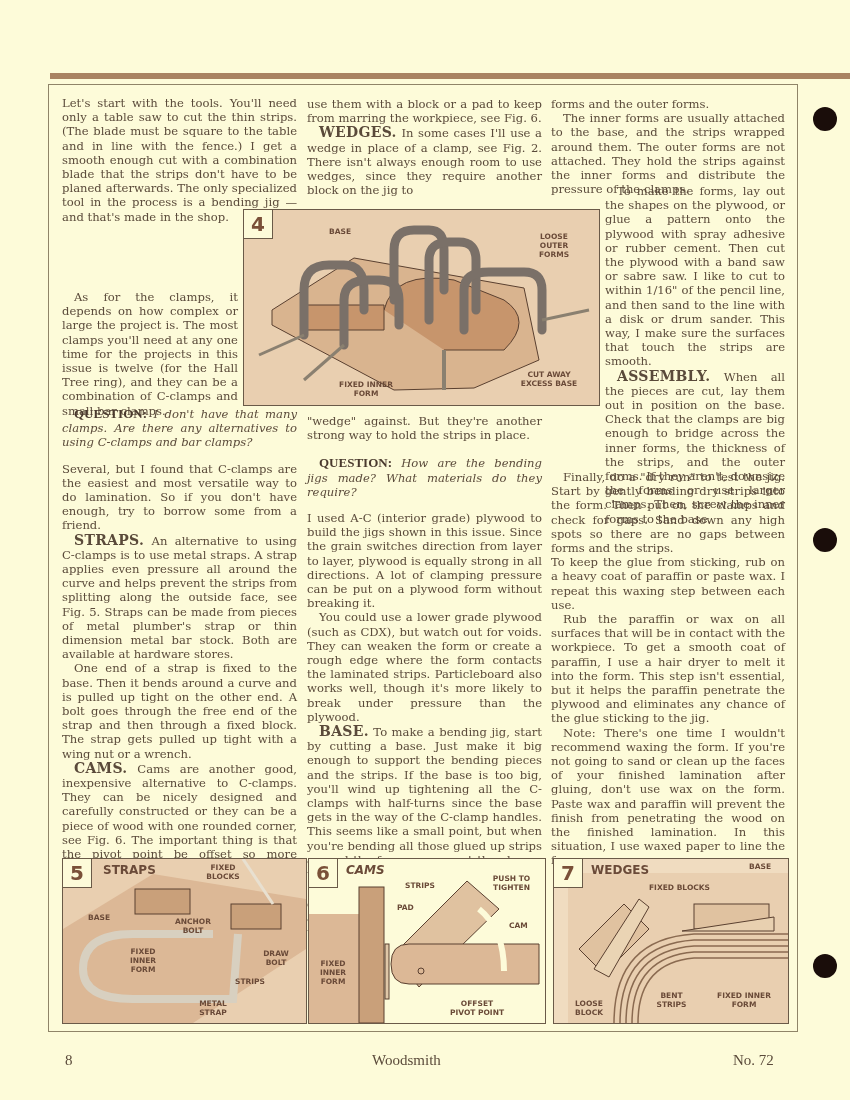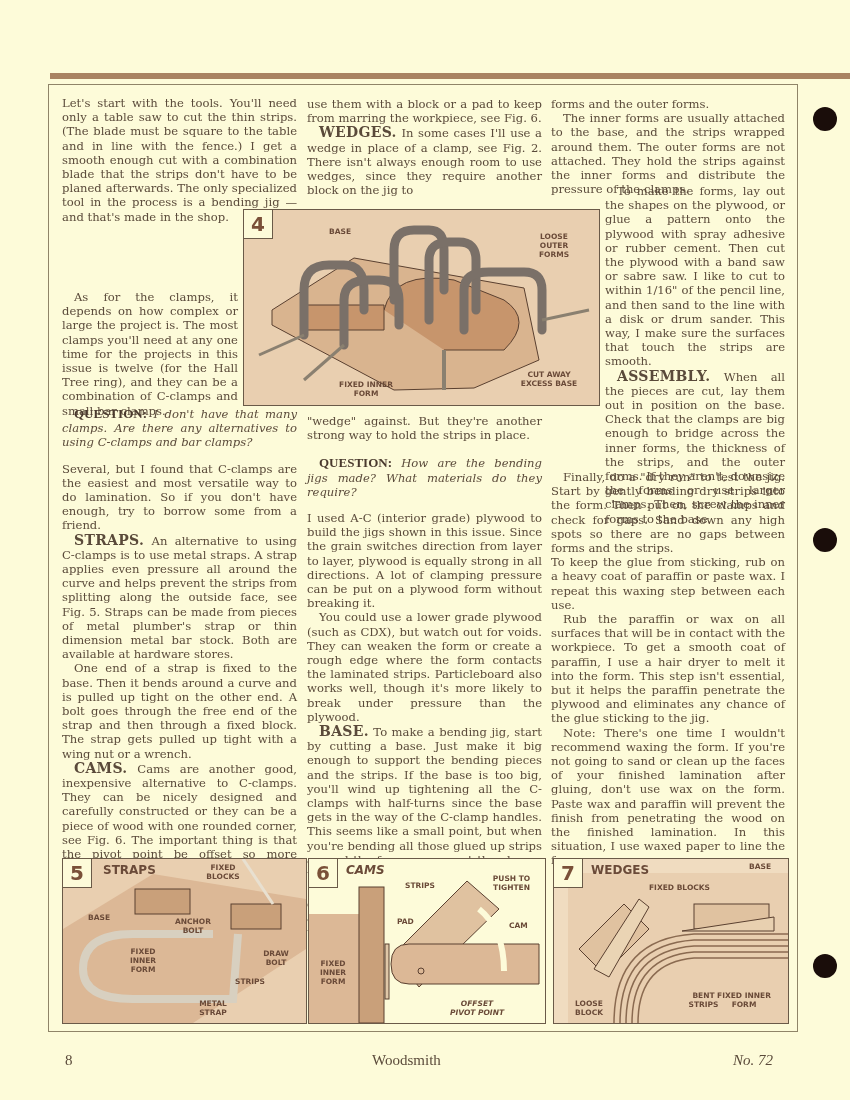--- a/index.html
+++ b/index.html
@@ -132,24 +132,24 @@
     <rect x="76" y="85" width="4" height="55" fill="#e0c8a8" stroke="#5a4030"></rect>
     <polygon points="85,95 158,22 190,50 110,128" fill="#e0c2a0" stroke="#5a4030"></polygon>
     <path d="M100,85 L230,85 L230,125 L100,125 Q82,125 82,105 Q82,85 100,85 Z" fill="#dcb896" stroke="#5a4030"></path>
     <path d="M195,112 Q195,70 170,50" fill="none" stroke="#fdfbd9" stroke-width="6"></path>
     <circle cx="112" cy="112" r="3" fill="none" stroke="#5a4030"></circle>
   </svg>
   <div class="fignum">6</div>
   <div class="figtitle" style="left:37px;font-style:italic;">CAMS</div>
   <div class="lbl" style="left:96px;top:22px;">STRIPS</div>
   <div class="lbl" style="left:180px;top:15px;width:45px;">PUSH TO TIGHTEN</div>
-  <div class="lbl" style="left:88px;top:58px;">PAD</div>
+  <div class="lbl" style="left:88px;top:44px;">PAD</div>
   <div class="lbl" style="left:200px;top:62px;">CAM</div>
   <div class="lbl" style="left:4px;top:100px;width:40px;">FIXED INNER FORM</div>
-  <div class="lbl" style="left:138px;top:140px;width:60px;font-style:italic;">OFFSET PIVOT POINT</div>
+  <div class="lbl" style="left:138px;top:140px;width:60px;">OFFSET PIVOT POINT</div>
 </div>
 
 <div class="fig" style="left:553px;top:858px;width:234px;height:164px;">
   <svg width="234" height="164">
     <rect x="0" y="0" width="234" height="14" fill="#f0dcc0"></rect>
     <rect x="0" y="0" width="14" height="164" fill="#f0dcc0"></rect>
     <g fill="none" stroke="#8a6a50" stroke-width="1.5">
       <path d="M60,164 Q60,80 140,75 L234,75"></path>
       <path d="M66,164 Q66,86 140,81 L234,81"></path>
       <path d="M72,164 Q72,92 140,87 L234,87"></path>
@@ -159,19 +159,19 @@
     <rect x="140" y="45" width="75" height="25" fill="#e0c2a0" stroke="#5a4030"></rect>
     <polygon points="128,72 220,58 220,72" fill="#e8d0b0" stroke="#5a4030"></polygon>
     <polygon points="25,90 70,45 95,70 50,115" fill="#e0c2a0" stroke="#5a4030"></polygon>
     <polygon points="40,110 85,40 95,48 55,118" fill="#ead4b4" stroke="#5a4030"></polygon>
   </svg>
   <div class="fignum">7</div>
   <div class="figtitle" style="left:37px;">WEDGES</div>
   <div class="lbl" style="left:195px;top:3px;">BASE</div>
   <div class="lbl" style="left:95px;top:24px;">FIXED BLOCKS</div>
   <div class="lbl" style="left:20px;top:140px;width:30px;">LOOSE BLOCK</div>
-  <div class="lbl" style="left:100px;top:132px;width:35px;margin-left:32px;">BENT STRIPS</div>
+  <div class="lbl" style="left:100px;top:132px;width:35px;">BENT STRIPS</div>
   <div class="lbl" style="left:160px;top:132px;width:60px;">FIXED INNER FORM</div>
 </div>
 
 <div class="footer" style="left:65px;">8</div>
 <div class="footer" style="left:372px;">Woodsmith</div>
-<div class="footer" style="left:733px;font-style:italic;">No. 72</div>
+<div class="footer" style="left:733px;">No. 72</div>
 
 </body></html>

